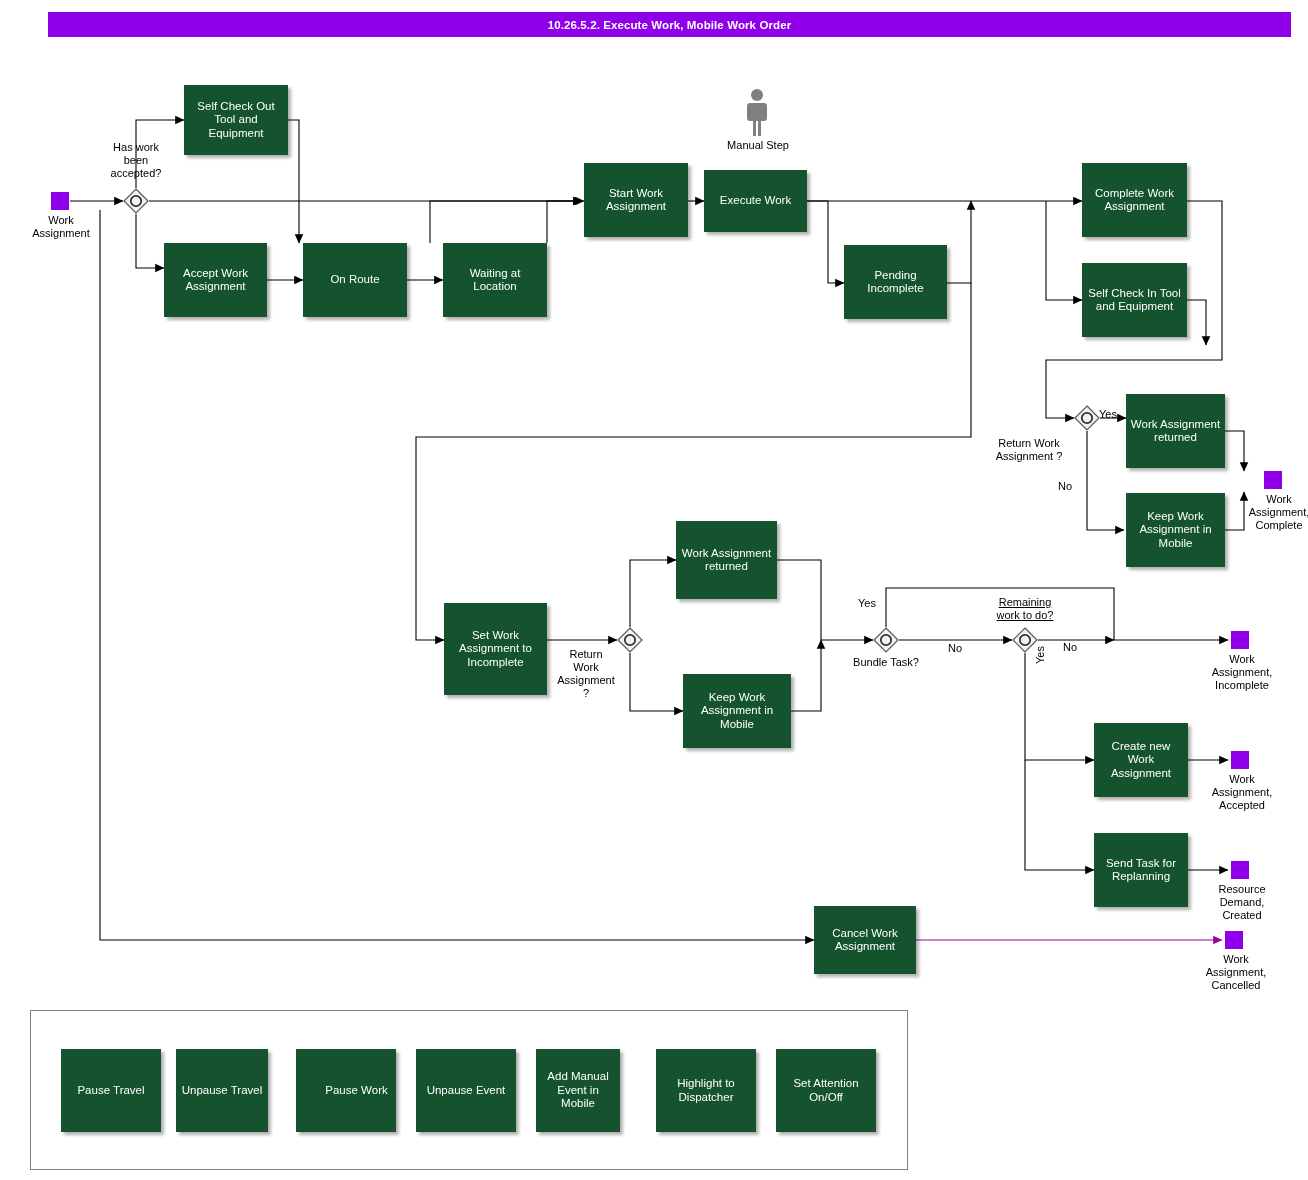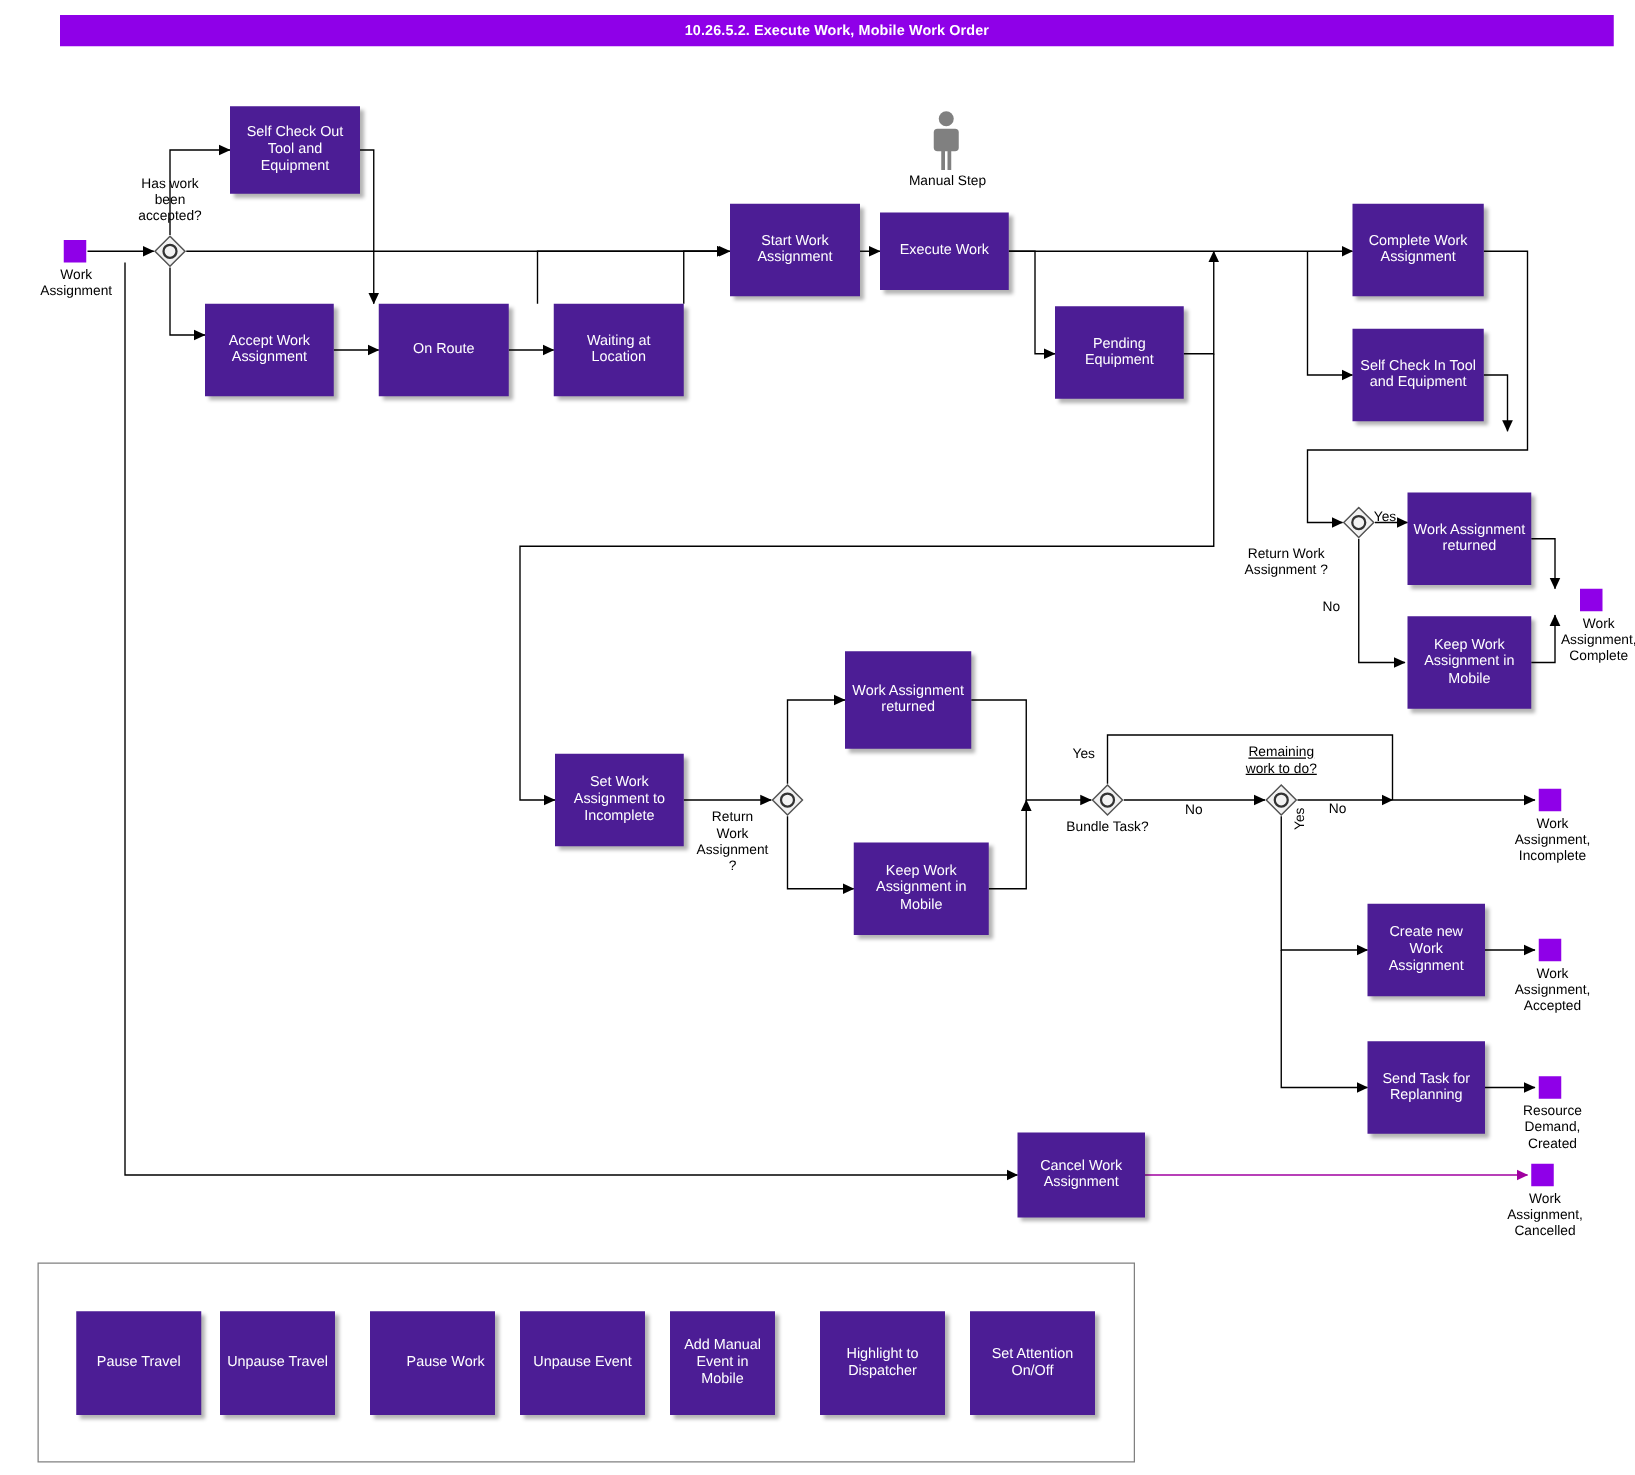--- a/index.html
+++ b/index.html
@@ -38,21 +38,21 @@
   }
   svg.edges {
     position: absolute;
     left: 0; top: 0;
     width: 1308px;
     height: 1180px;
     pointer-events: none;
   }
   .task {
     position: absolute;
-    background: #4c1d95;
+    background: #14532d;
     color: #ffffff;
     font-size: 11.5px;
     line-height: 13.5px;
     text-align: center;
     display: flex;
     align-items: center;
     justify-content: center;
     box-shadow: 3px 3px 3px rgba(0,0,0,0.30);
     box-sizing: border-box;
     padding: 2px 4px;
@@ -269,33 +269,33 @@
 Equipment</div>
   <div class="task" style="left:148px; top:243px; width:103px; height:74px;">Accept Work
 Assignment</div>
   <div class="task" style="left:287px; top:243px; width:104px; height:74px;">On Route</div>
   <div class="task" style="left:427px; top:243px; width:104px; height:74px;">Waiting at
 Location</div>
   <div class="task" style="left:568px; top:163px; width:104px; height:74px;">Start Work
 Assignment</div>
   <div class="task" style="left:688px; top:170px; width:103px; height:62px;">Execute Work</div>
   <div class="task" style="left:828px; top:245px; width:103px; height:74px;">Pending
-Equipment</div>
+Incomplete</div>
   <div class="task" style="left:1066px; top:163px; width:105px; height:74px;">Complete Work
 Assignment</div>
   <div class="task" style="left:1066px; top:263px; width:105px; height:74px;">Self Check In
 Tool and
 Equipment</div>
   <div class="task" style="left:1110px; top:394px; width:99px; height:74px;">Work
 Assignment
 returned</div>
   <div class="task" style="left:1110px; top:493px; width:99px; height:74px;">Keep Work
 Assignment in
 Mobile</div>
-  <div class="task" style="left:428px; top:603px; width:103px; height:74px;">Set Work
+  <div class="task" style="left:428px; top:603px; width:103px; height:92px;">Set Work
 Assignment to
 Incomplete</div>
   <div class="task" style="left:660px; top:521px; width:101px; height:78px;">Work
 Assignment
 returned</div>
   <div class="task" style="left:667px; top:674px; width:108px; height:74px;">Keep Work
 Assignment in
 Mobile</div>
   <div class="task" style="left:1078px; top:723px; width:94px; height:74px;">Create new
 Work

